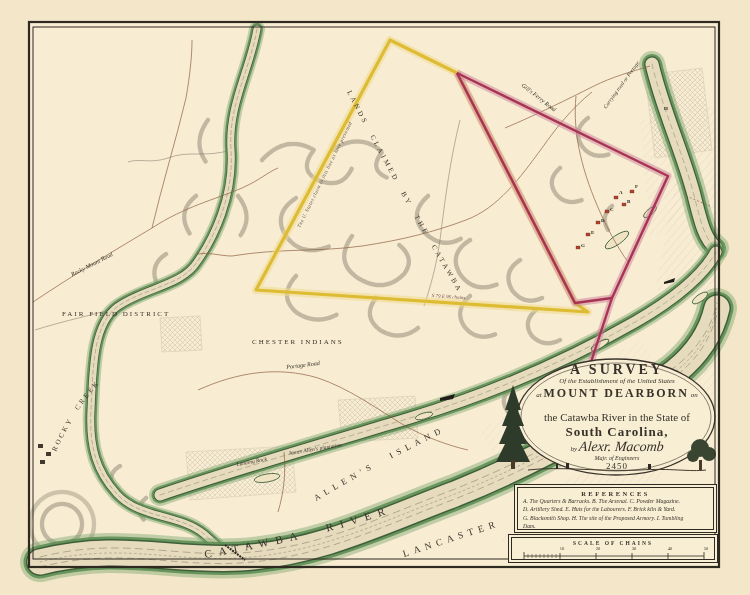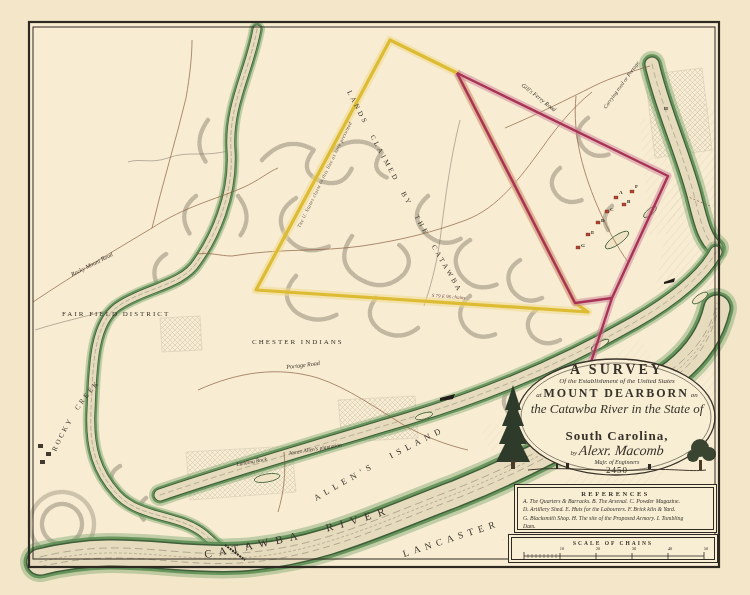--- a/index.html
+++ b/index.html
@@ -11,22 +11,22 @@
   .caps{letter-spacing:2px;font-size:7.5px;text-align:center;}
   .ital{font-style:italic;font-size:6px;}
   .tiny{font-style:italic;font-size:5px;color:#7a4a46;}
   .siteletter{position:absolute;font-size:5px;font-weight:bold;color:#23201b;white-space:nowrap;}
   
   .cartouche-text{position:absolute;left:519px;top:363px;width:196px;text-align:center;line-height:1.05;}
   .c1{font-size:14px;font-weight:bold;letter-spacing:3px;}
   .c2{font-size:7px;font-style:italic;margin-top:0;}
   .c3{font-size:7px;font-style:italic;margin-top:2px;}
   .c3 b{font-size:12px;font-style:normal;letter-spacing:2px;}
-  .c4{font-size:13px;font-style:italic;margin-top:2px;}
-  .c5{font-size:13px;font-weight:bold;letter-spacing:1px;margin-top:14px;}
+  .c4{font-size:11px;margin-top:12px;}
+  .c5{font-size:13px;font-weight:bold;letter-spacing:1px;margin-top:2px;}
   .c6{font-size:7px;font-style:italic;margin-top:1px;}
   .c6 .sig{font-size:14px;transform:skewX(-6deg);display:inline-block;}
   .c7{font-size:6px;font-style:italic;}
   .c8{font-size:9px;letter-spacing:1px;margin-top:1px;}
   
   .refbox{position:absolute;left:514px;top:484px;width:201px;height:47px;background:#f8eed4;
           border:1.2px solid #2e2921;}
   .refbox .inner{position:absolute;inset:2px;border:0.6px solid #2e2921;padding:2px 5px 0 5px;}
   .refhead{text-align:center;font-size:6.5px;letter-spacing:2.5px;font-weight:bold;}
   .refline{font-size:5.8px;font-style:italic;line-height:1.45;}

